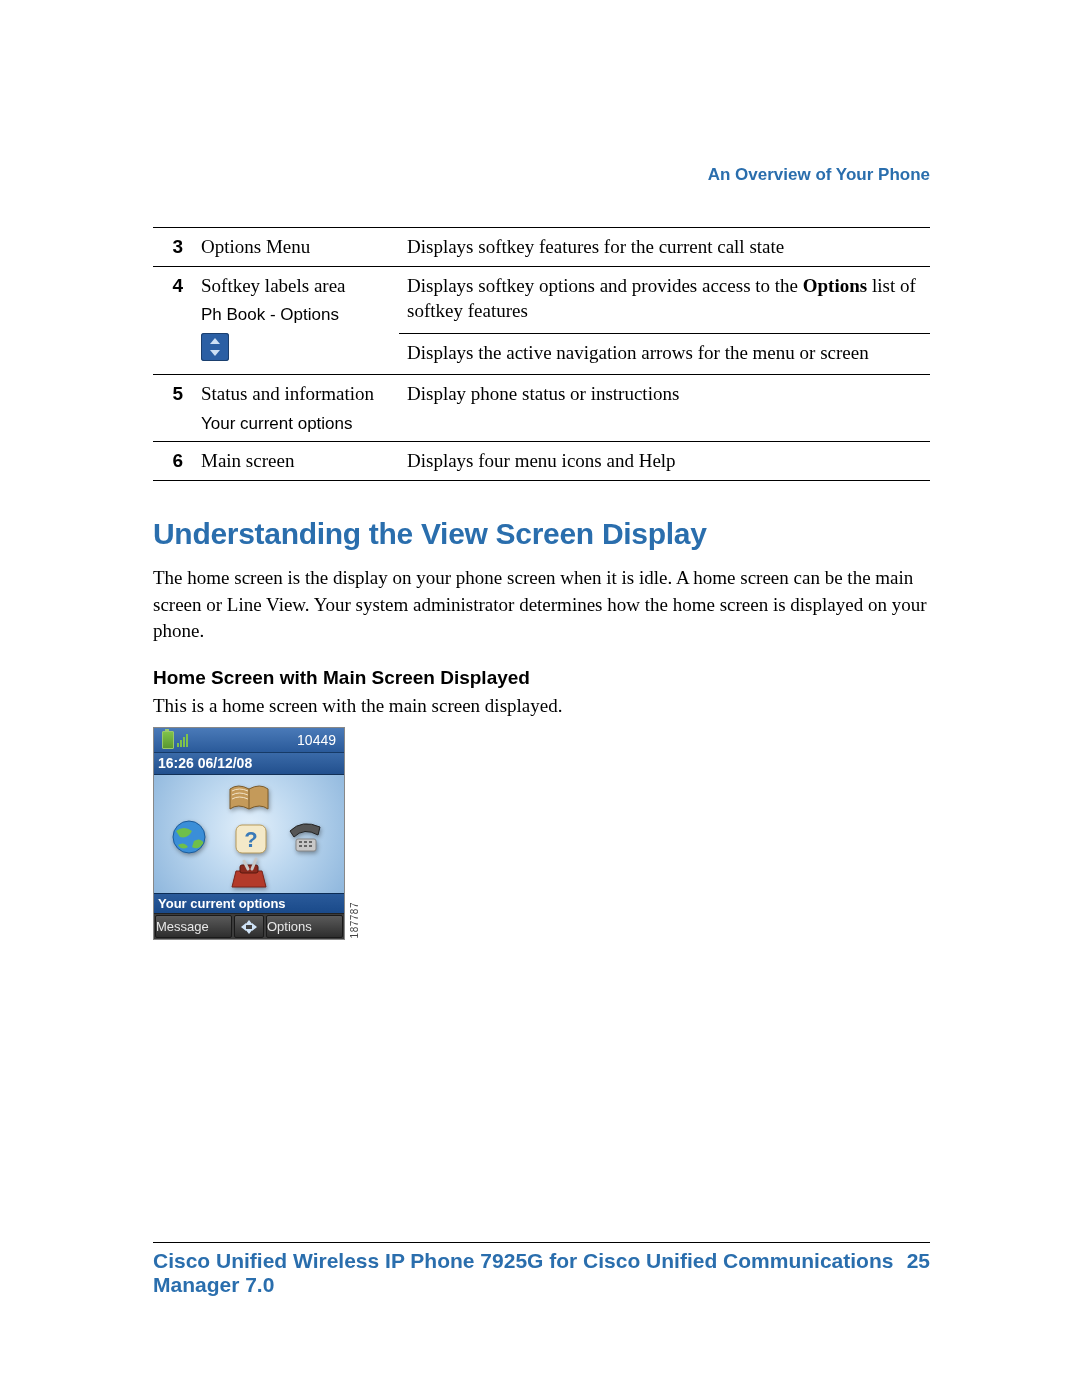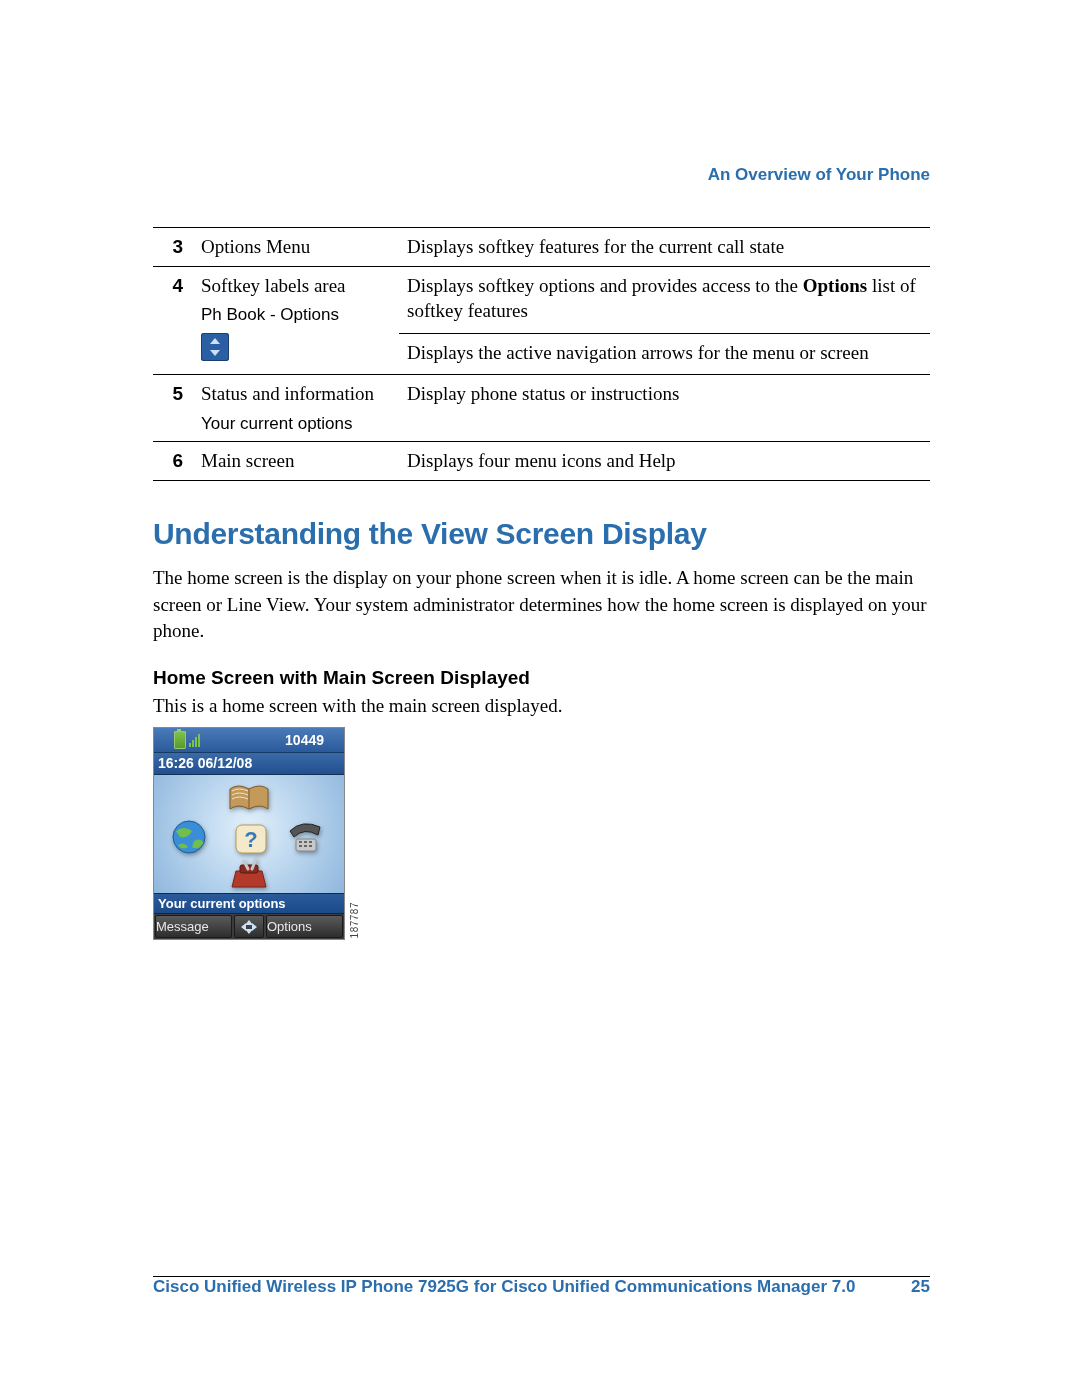--- a/index.html
+++ b/index.html
@@ -110,24 +110,24 @@
     font-family: Arial, Helvetica, sans-serif;
     font-size: 14px;
     color: #fff;
     background: #000;
   }
   .phone .topbar {
     height: 24px;
     display: flex;
     align-items: center;
     justify-content: space-between;
-    padding: 0 20px;
+    padding: 0 8px;
     background: linear-gradient(#4a7ab8, #2a5a9a);
     border-bottom: 1px solid #163a66;
-    font-weight: bold;
+    font-weight: normal;
   }
   .phone .topbar .left { display:flex; align-items:center; gap:3px; }
   .sig-icon { width:14px; height:14px; display:inline-block; position:relative; }
   .sig-icon span { position:absolute; bottom:0; width:2px; background:#7fc24a; }
   .sig-icon span:nth-child(1){left:0;height:4px;}
   .sig-icon span:nth-child(2){left:3px;height:7px;}
   .sig-icon span:nth-child(3){left:6px;height:10px;}
   .sig-icon span:nth-child(4){left:9px;height:13px;}
   .batt-icon {
     width:10px; height:16px; border:1px solid #9ac86a; position:relative;
@@ -194,23 +194,24 @@
     transform: rotate(180deg);
     letter-spacing: 0.5px;
   }
 
   .footer {
     position: absolute;
     left: 153px;
     right: 150px;
     bottom: 100px;
     border-top: 1px solid #000;
-    font-family: Arial, Helvetica, sans-serif;
-    font-weight: bold;
-    font-size: 17px;
+    padding-top: 6px;
+    font-family: Arial, Helvetica, sans-serif;
+    font-weight: bold;
+    font-size: 21px;
     color: #2a6ead;
     display: flex;
     justify-content: space-between;
   }
 </style>
 </head>
 <body>
 
 <div class="page">
   <div class="chapter-header">An Overview of Your Phone</div>

